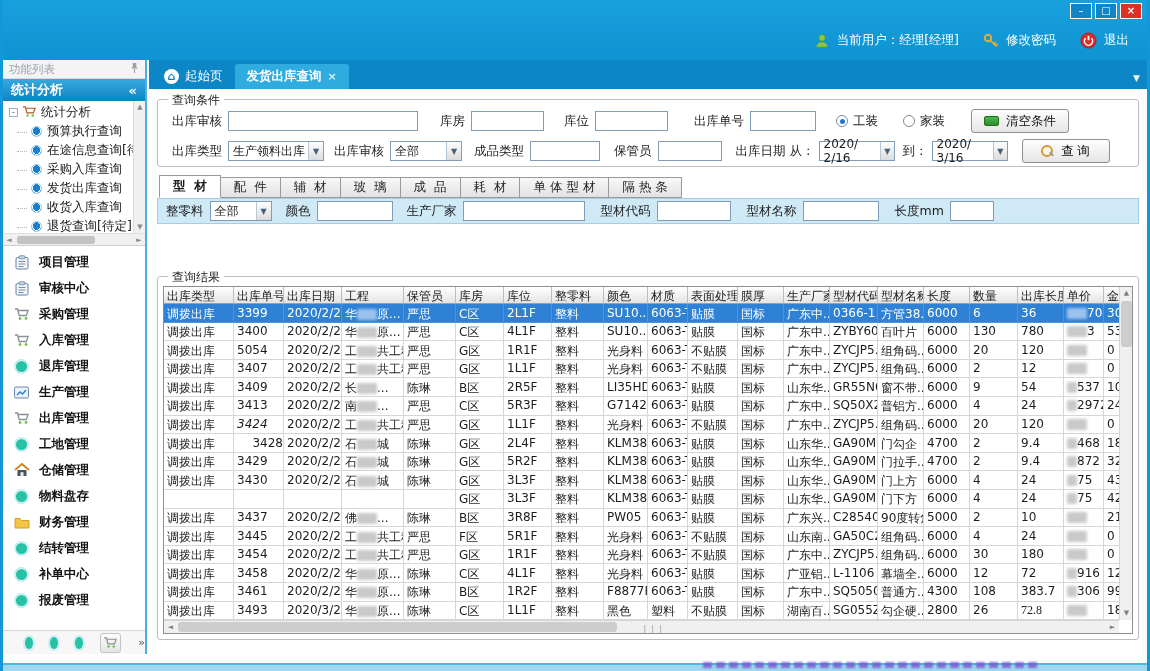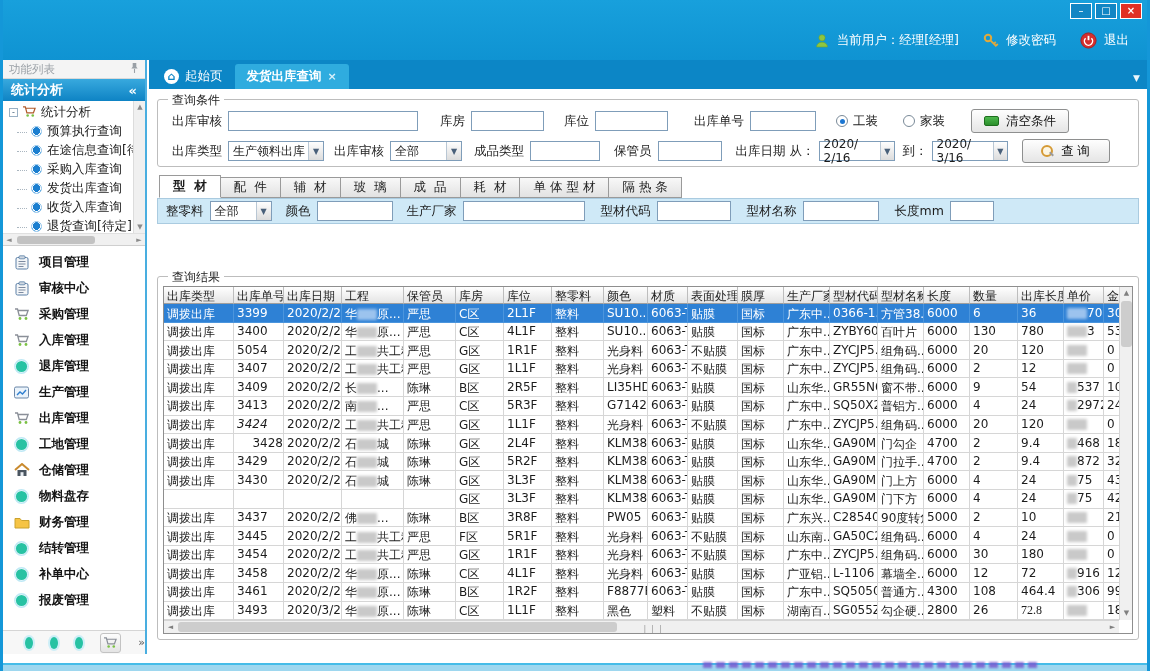--- a/index.html
+++ b/index.html
@@ -811,21 +811,21 @@
                 <div class="td" style="width: 52px;">整料</div>
                 <div class="td" style="width: 44px;">F8877FT</div>
                 <div class="td" style="width: 40px;">6063-T5</div>
                 <div class="td" style="width: 50px;">贴膜</div>
                 <div class="td" style="width: 46px;">国标</div>
                 <div class="td" style="width: 46px;">广东中...</div>
                 <div class="td" style="width: 48px;">SQ5050T20</div>
                 <div class="td" style="width: 46px;">普通方...</div>
                 <div class="td" style="width: 46px;">4300</div>
                 <div class="td" style="width: 48px;">108</div>
-                <div class="td" style="width: 46px;">464.4</div>
+                <div class="td" style="width: 46px;">383.7</div>
                 <div class="td" style="width: 40px;"><span class="redact" style="width: 10px;"></span>306</div>
                 <div class="td" style="width: 40px;">998</div>
               </div>
               <div class="tr">
                 <div class="td" style="width: 70px;">调拨出库</div>
                 <div class="td" style="width: 50px;">3493</div>
                 <div class="td" style="width: 58px;">2020/3/2</div>
                 <div class="td" style="width: 62px;">华<span class="redact" style="width: 20px;"></span>原...</div>
                 <div class="td" style="width: 52px;">陈琳</div>
                 <div class="td" style="width: 48px;">C区</div>

